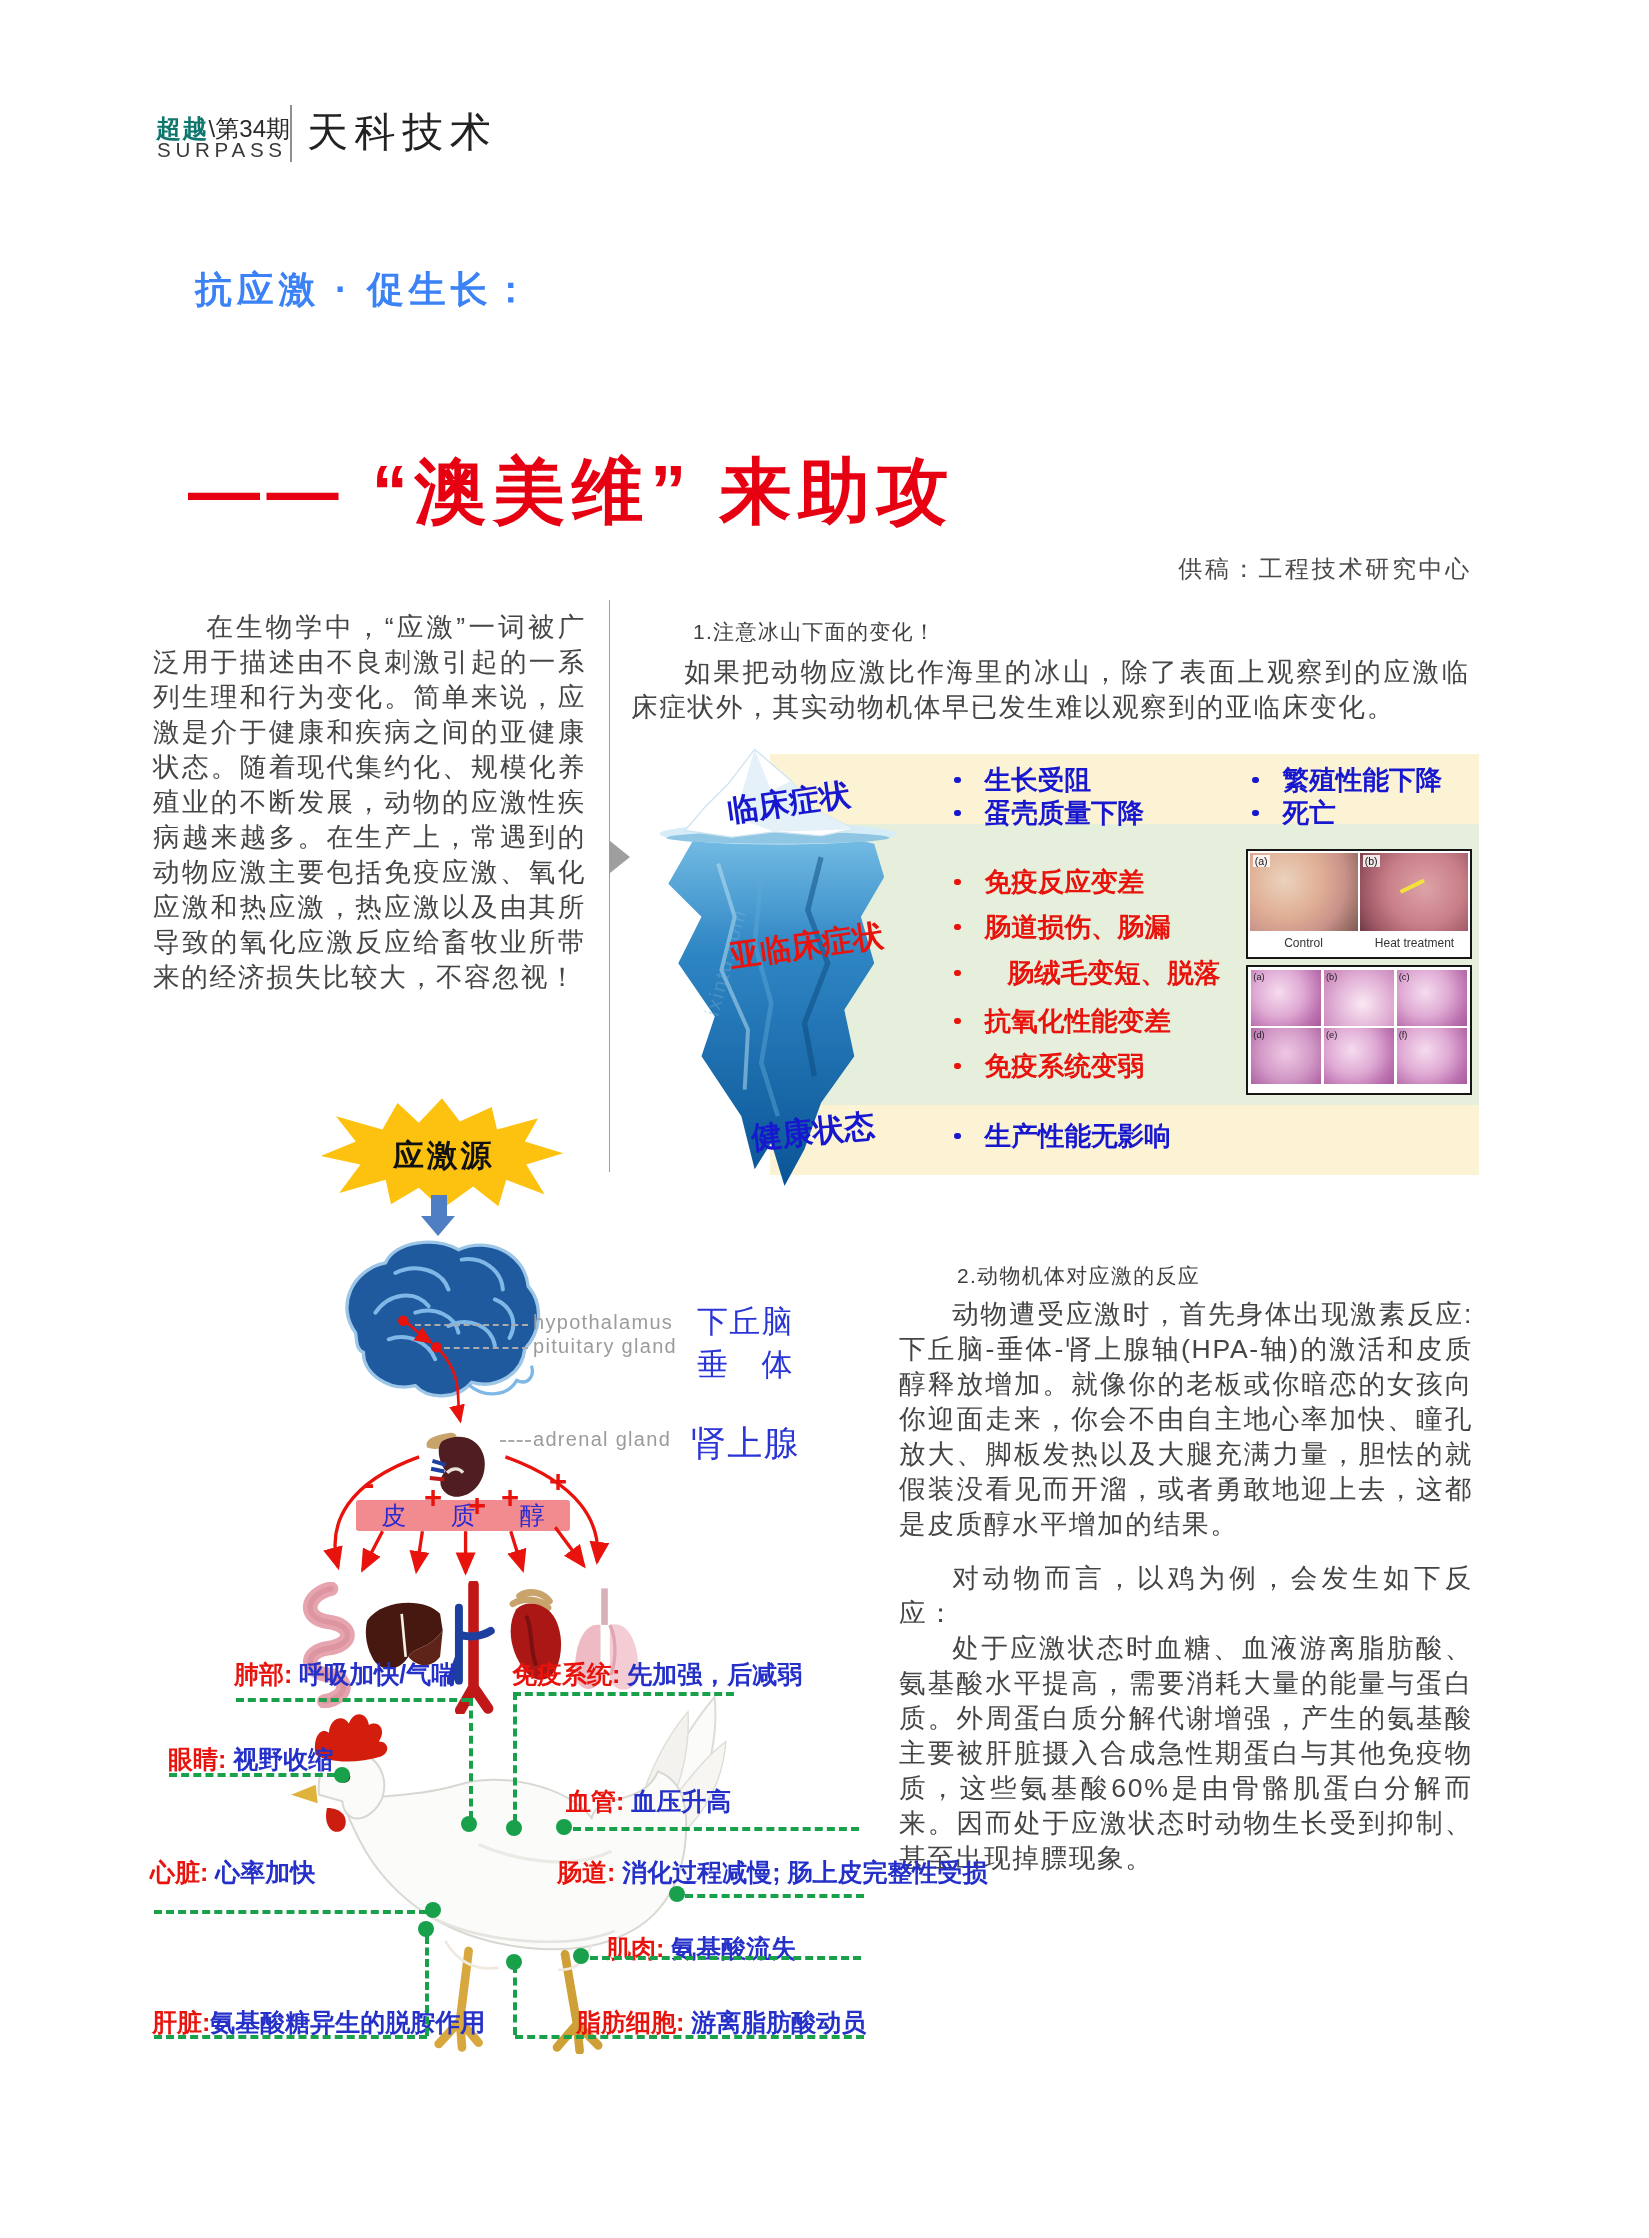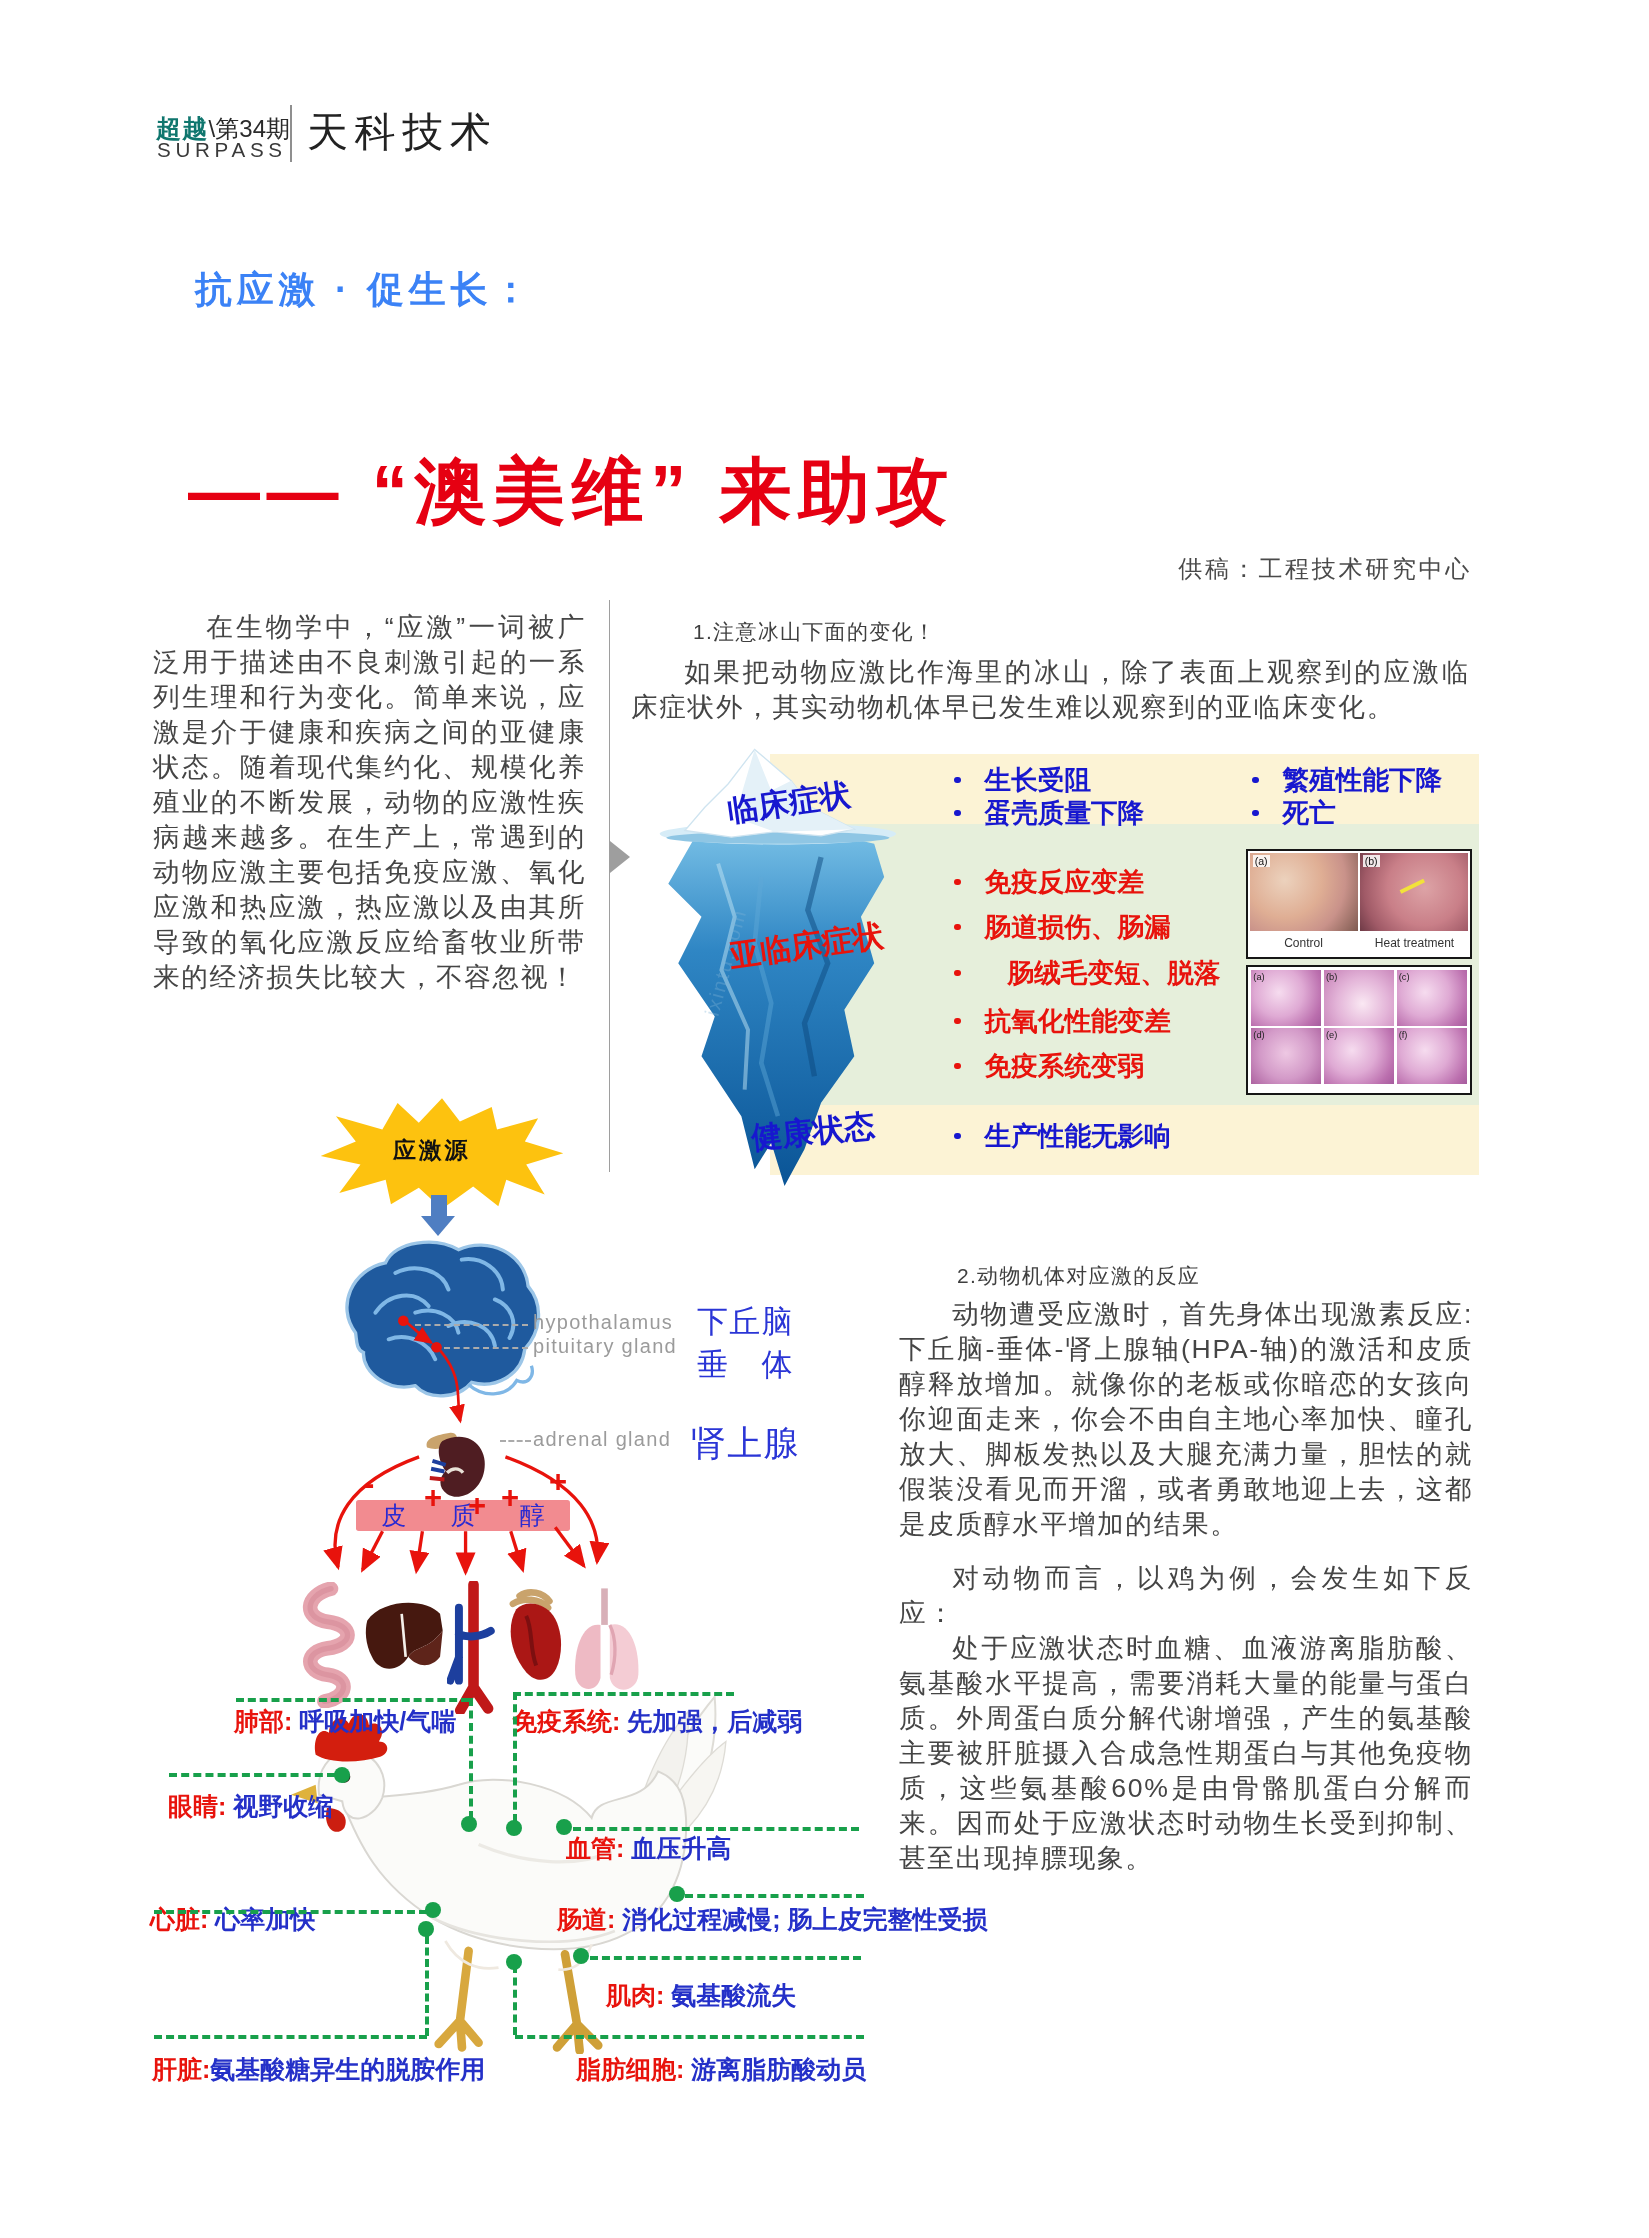--- a/index.html
+++ b/index.html
@@ -49,30 +49,30 @@
   .ptag{position:absolute;left:2.7px;top:2px;font-size:10.6px;color:#111;background:rgba(255,255,255,.85);padding:0 2px;}
   .p1-caps{display:flex;font-size:12px;color:#333;padding:2.7px 0 1.3px 0;}
   .p1-caps div{flex:1;text-align:center;}
   .histo{display:grid;grid-template-columns:1fr 1fr 1fr;grid-template-rows:1fr 1fr;gap:2.7px;padding:3.3px;height:120px;box-sizing:border-box;}
   .histo div{position:relative;background:radial-gradient(circle at 40% 40%,#f6dcef,#dfaad4 45%,#bb6fae 80%,#a55b9d);}
   .histo div:nth-child(2){background:radial-gradient(circle at 55% 60%,#fae8f3,#e3b4d8 50%,#c37cb4);}
   .histo div:nth-child(4){background:radial-gradient(circle at 50% 45%,#eec8e3,#d39ac8 55%,#ad62a0);}
   .htag{position:absolute;left:2px;top:1.3px;font-size:9.3px;color:#222;}
 
   
-  .star-label{font-size:23px;font-weight:bold;color:#111;letter-spacing:2.7px;}
+  .star-label{font-size:31px;font-weight:bold;color:#111;letter-spacing:2.7px;}
   .gray-lab{font-size:20px;color:#9b9b9b;letter-spacing:1.3px;}
   .blue-lab{font-size:31px;color:#2a35d6;letter-spacing:1.3px;}
   .gdash{height:0;border-top:2px dashed #ababab;}
   .cortisol{background:#f28b90;border-radius:2.7px;display:flex;align-items:center;justify-content:center;
             font-size:25px;color:#2a2ad2;letter-spacing:18.6px;font-weight:normal;text-indent:18.6px;}
   .sign{font-size:31px;font-weight:bold;color:#e8130c;}
 
   
-  .clabel{font-size:25px;font-weight:bold;white-space:nowrap;margin-top:47px;}
+  .clabel{font-size:25px;font-weight:bold;white-space:nowrap;}
   .clabel .org{color:#e8130c;}
   .clabel .eff{color:#2430c8;}
   .gh{height:0;border-top:4px dashed #18a04b;}
   .gv{width:0;border-left:4px dashed #18a04b;}
   .gdot{width:16px;height:16px;border-radius:50%;background:#18a04b;}
 
   .watermark{font-size:20px;color:#7fb3d6;opacity:.35;transform:rotate(-75deg);letter-spacing:2px;}
 </style>
 </head>
 <body>

